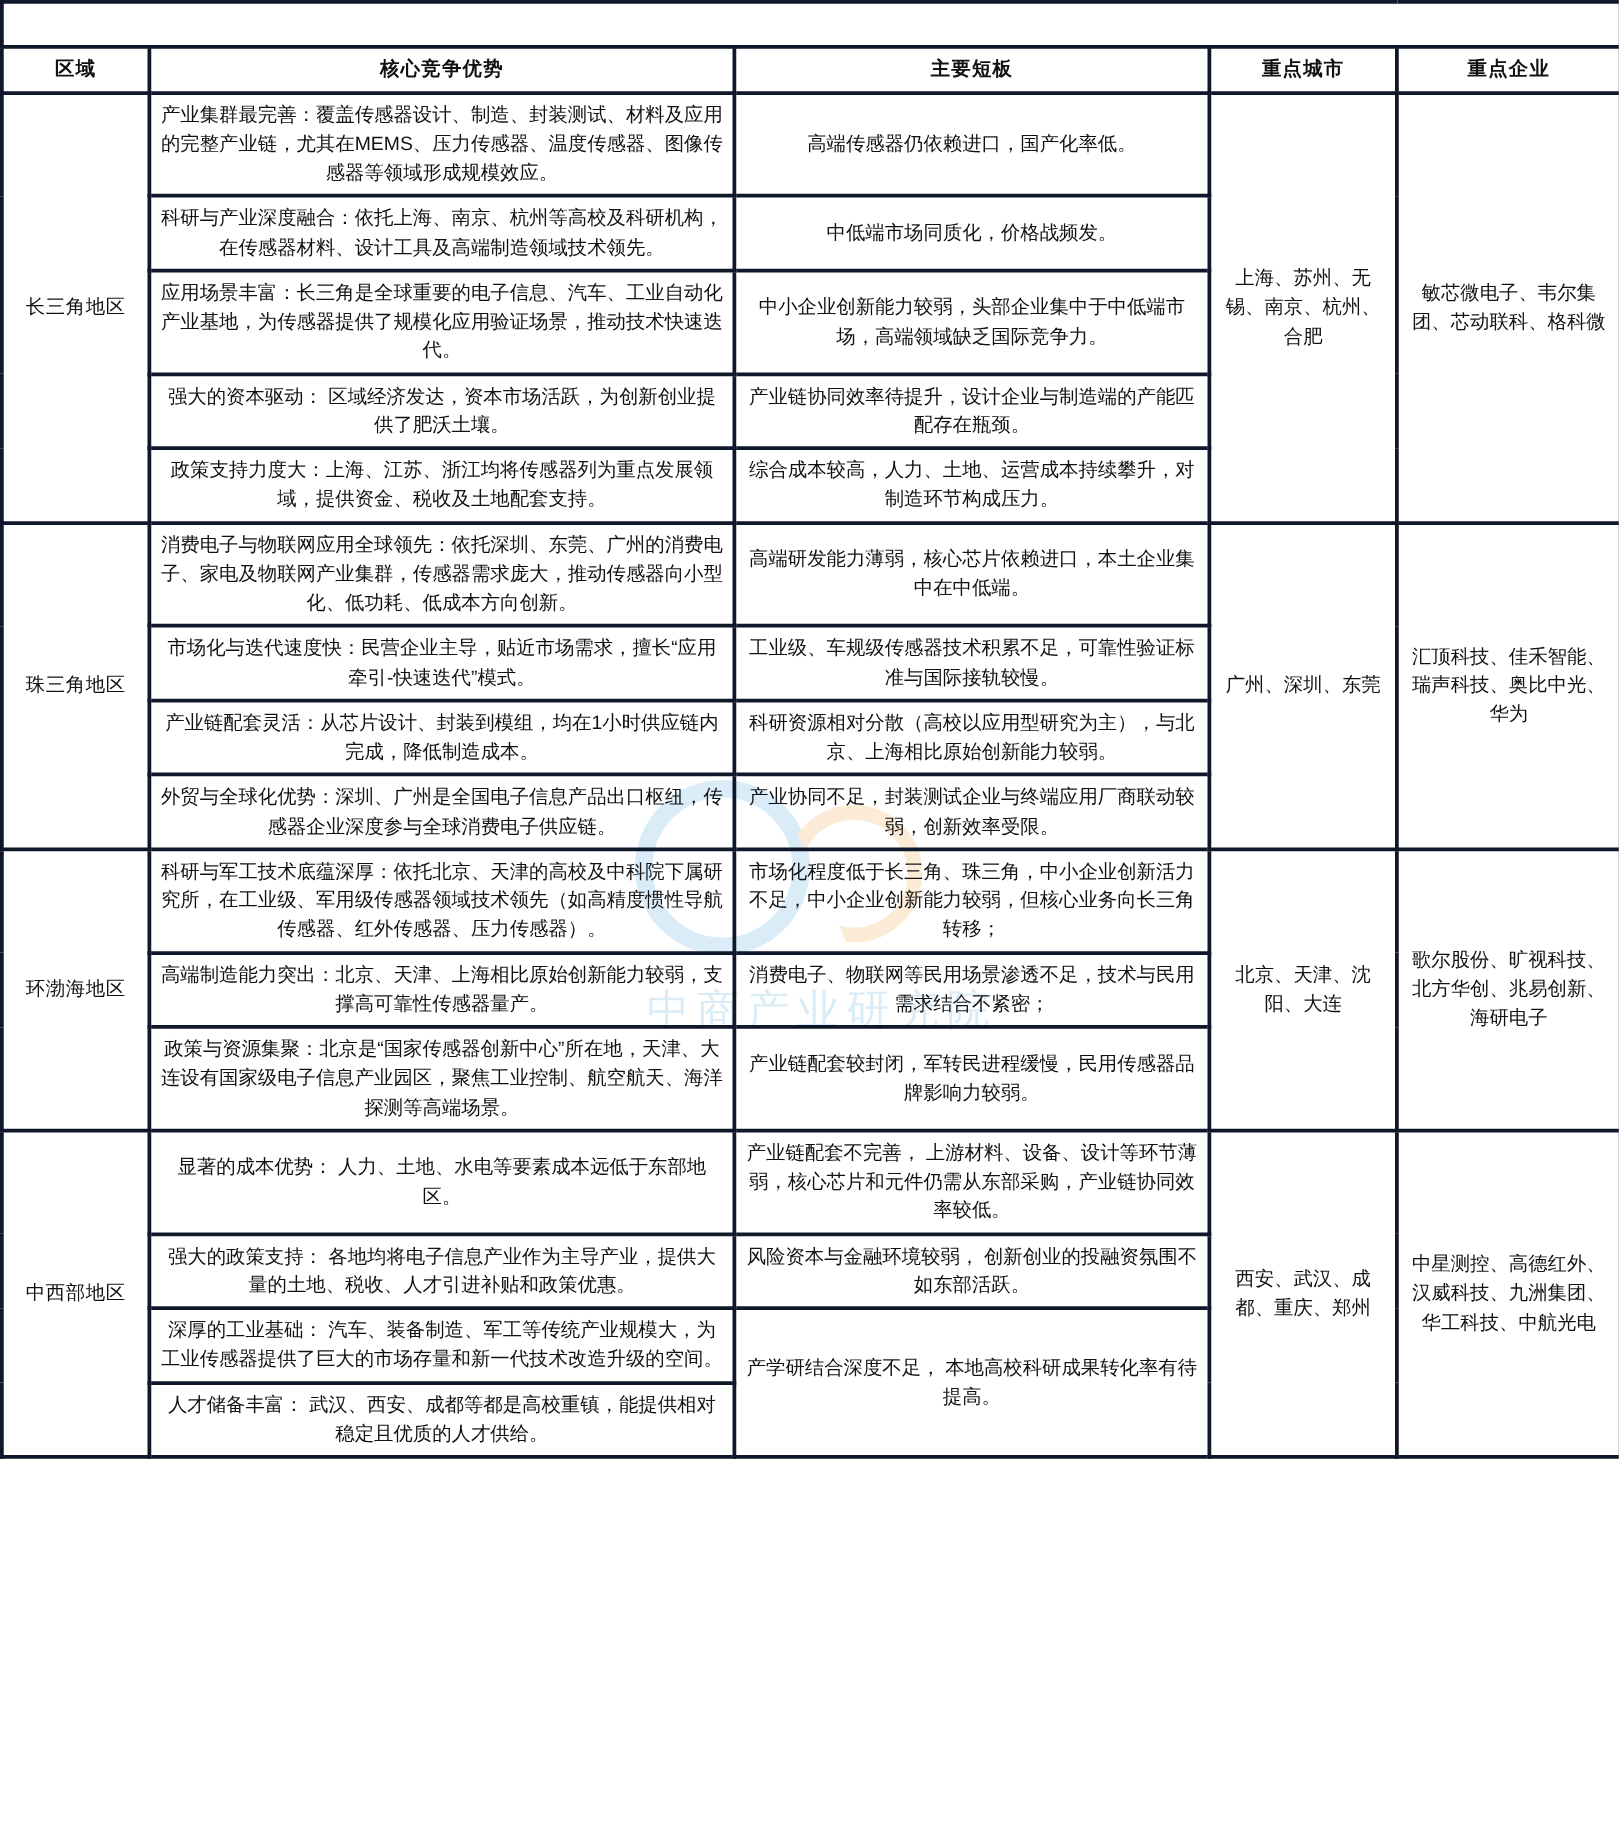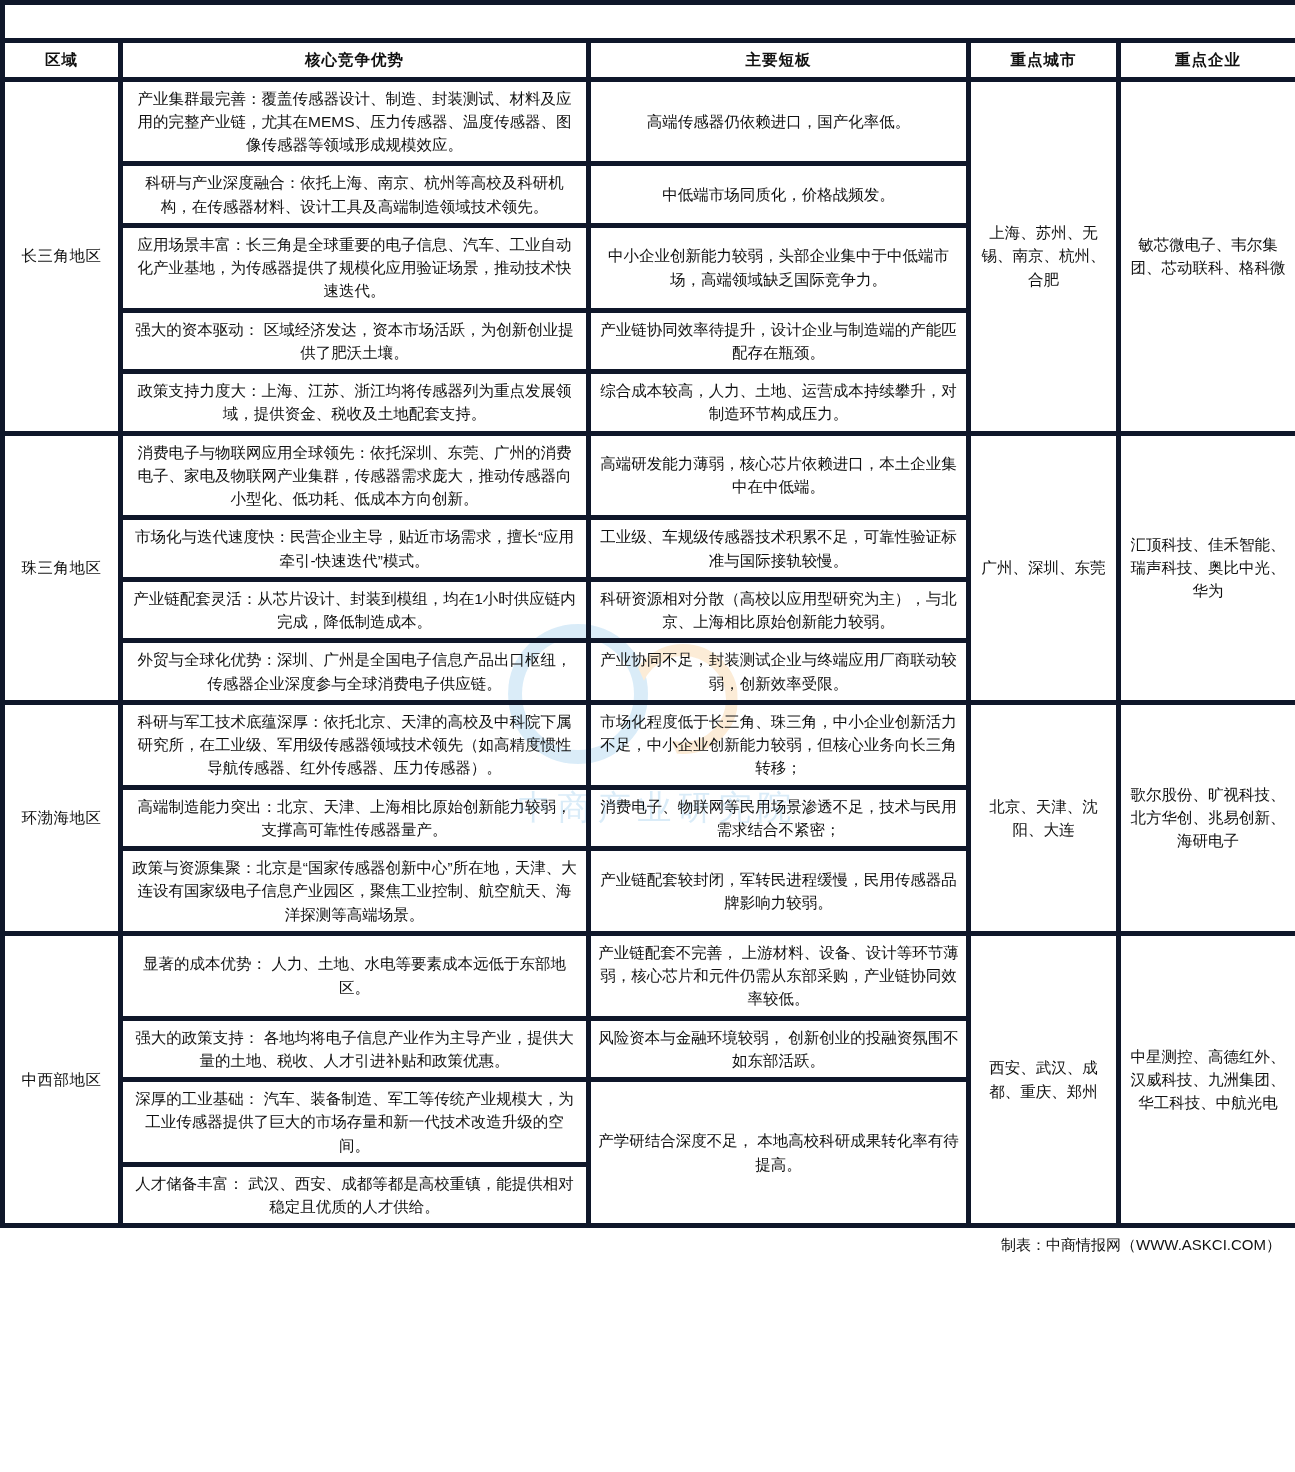--- a/index.html
+++ b/index.html
@@ -55,21 +55,21 @@
   }
   table.main {
     position: relative;
     z-index: 1;
     border-collapse: collapse;
     width: 1295px;
     table-layout: fixed;
     background: transparent;
   }
   table.main td, table.main th {
-    border: 5px solid #0f172a;
+    border: 3px solid #0f172a;
     vertical-align: middle;
     padding: 5px 7px;
     font-size: 15.5px;
     line-height: 1.5;
     text-align: center;
     background: transparent;
   }
   .title-row th {
     background: #2e7fc1;
     color: #fff;
@@ -231,14 +231,13 @@
       <tr>
         <td class="adv">深厚的工业基础： 汽车、装备制造、军工等传统产业规模大，为工业传感器提供了巨大的市场存量和新一代技术改造升级的空间。</td>
         <td class="weak" rowspan="2">产学研结合深度不足， 本地高校科研成果转化率有待提高。</td>
       </tr>
       <tr>
         <td class="adv">人才储备丰富： 武汉、西安、成都等都是高校重镇，能提供相对稳定且优质的人才供给。</td>
       </tr>
     </tbody>
   </table>
 
-  <div class="footer">制表：中商情报网（WWW.ASKCI.COM）</div>
 </div>
 
 </body></html>

